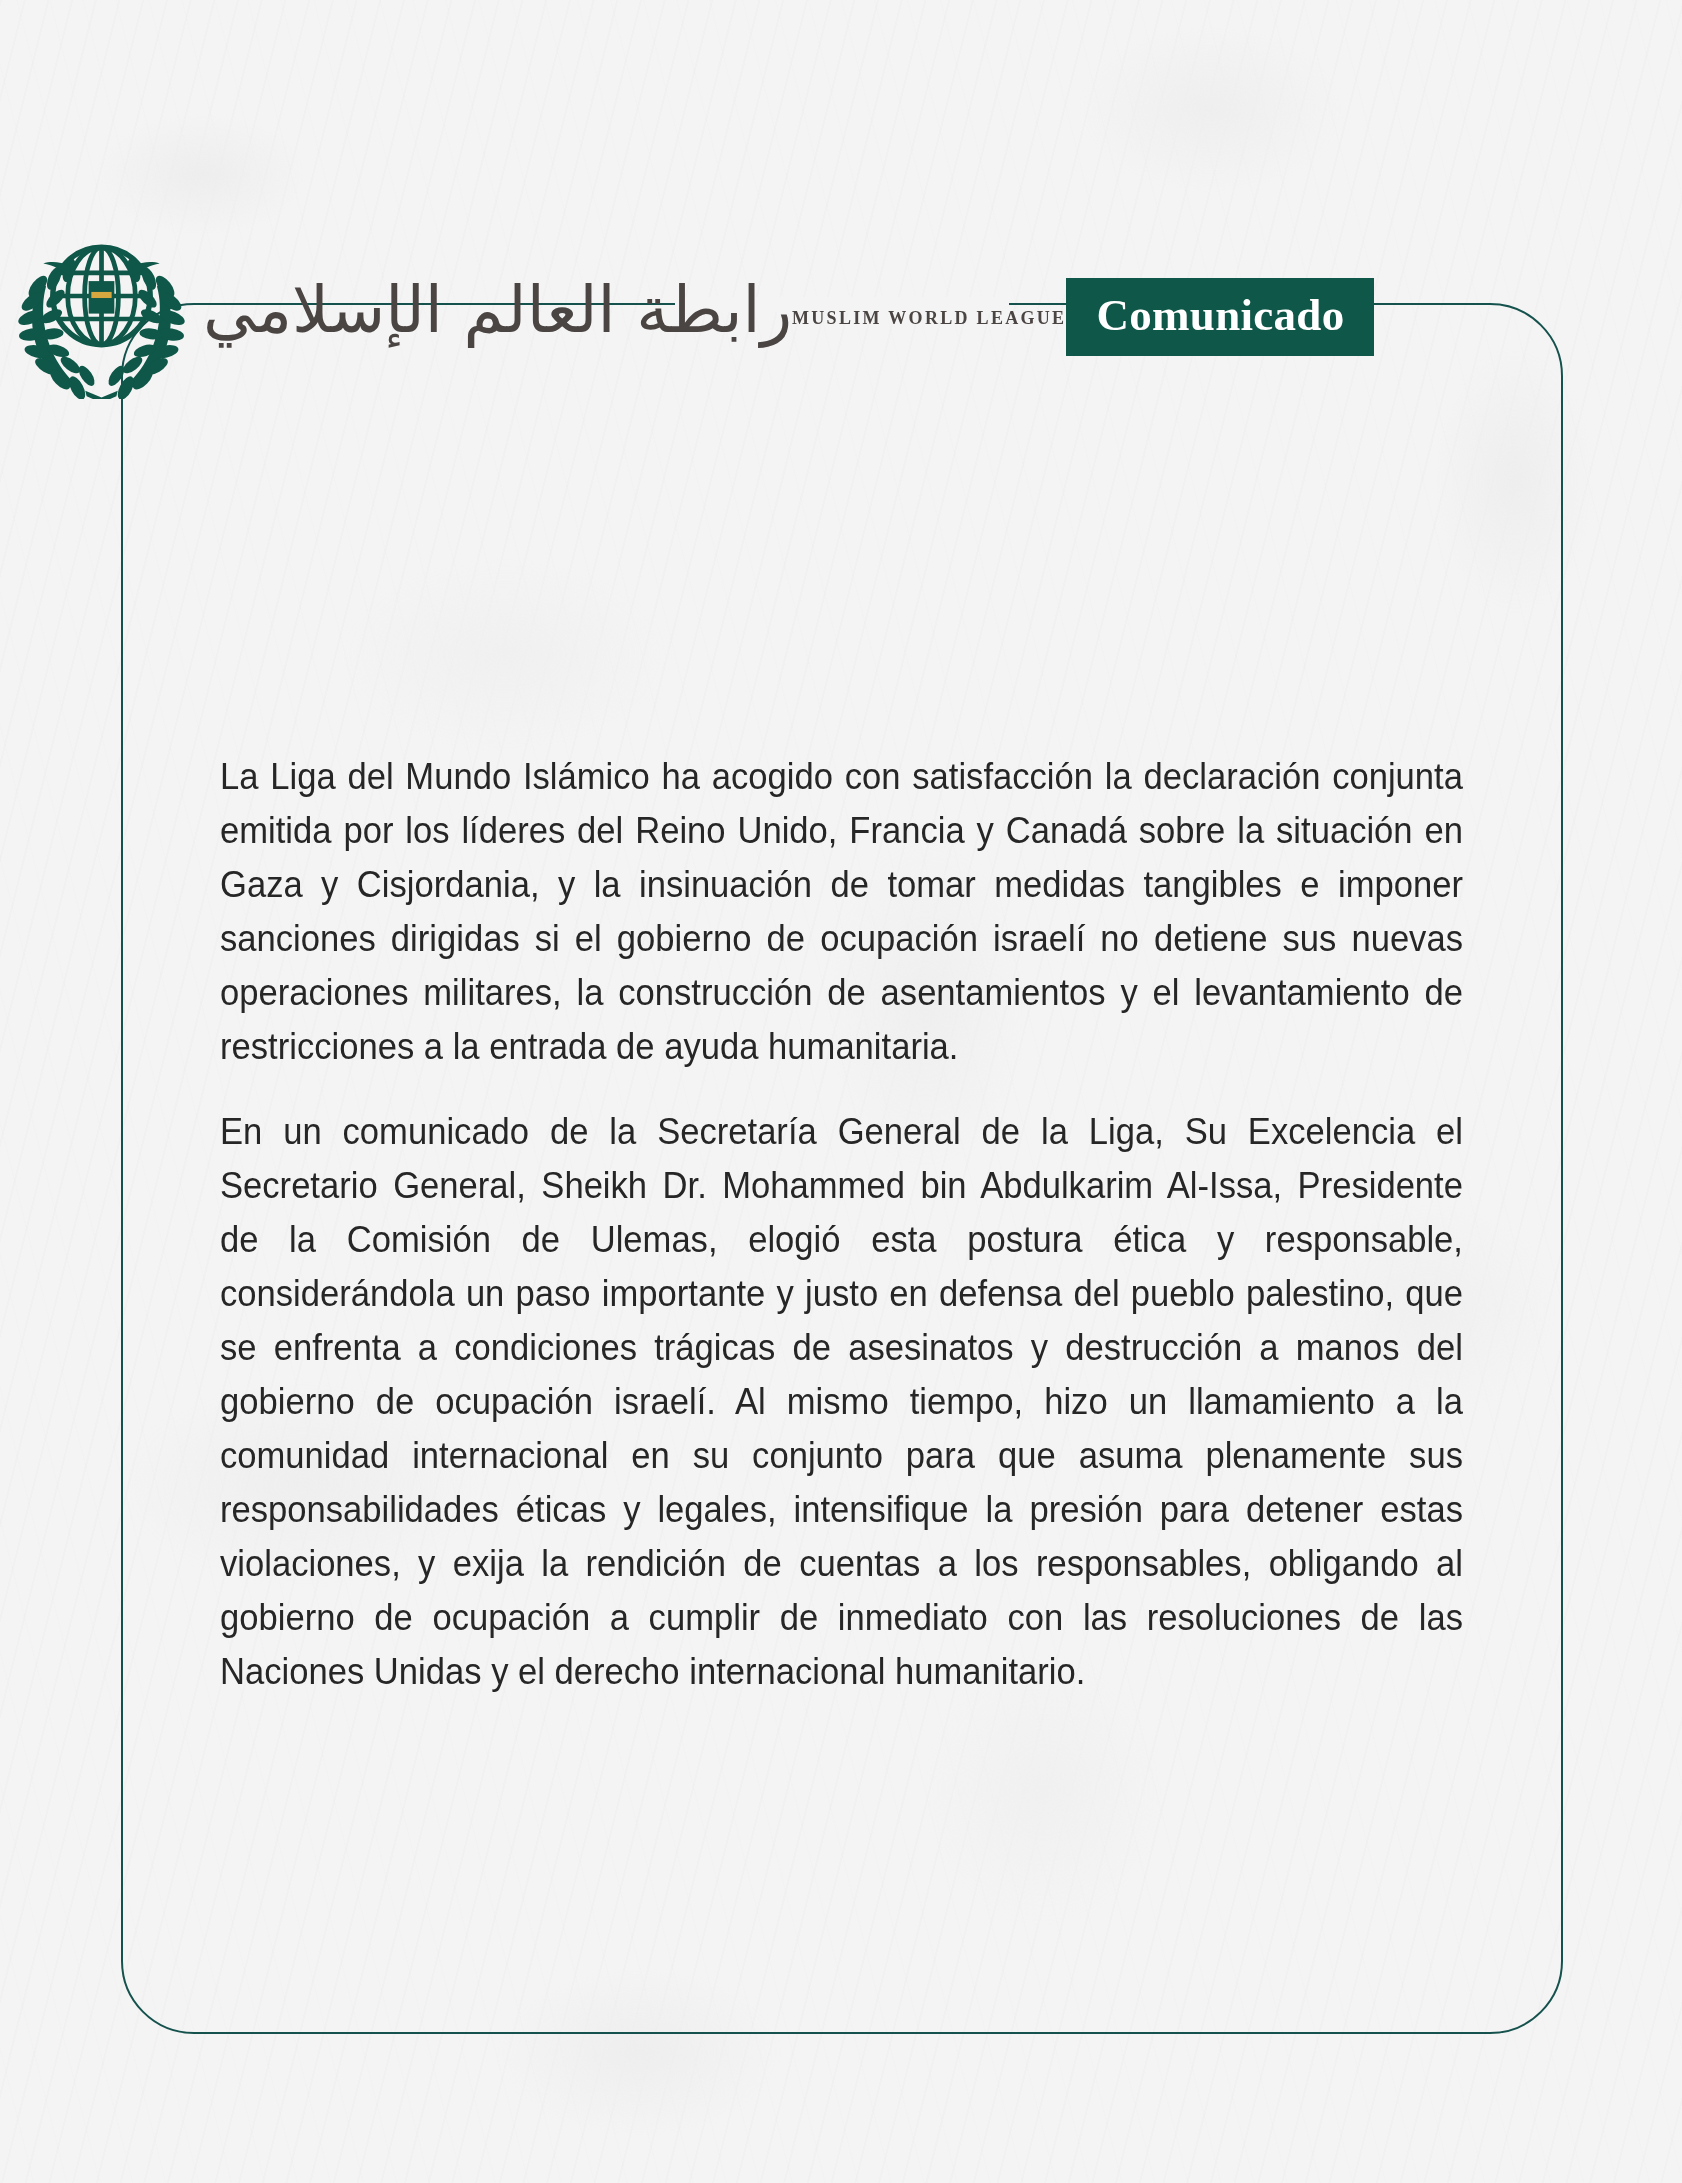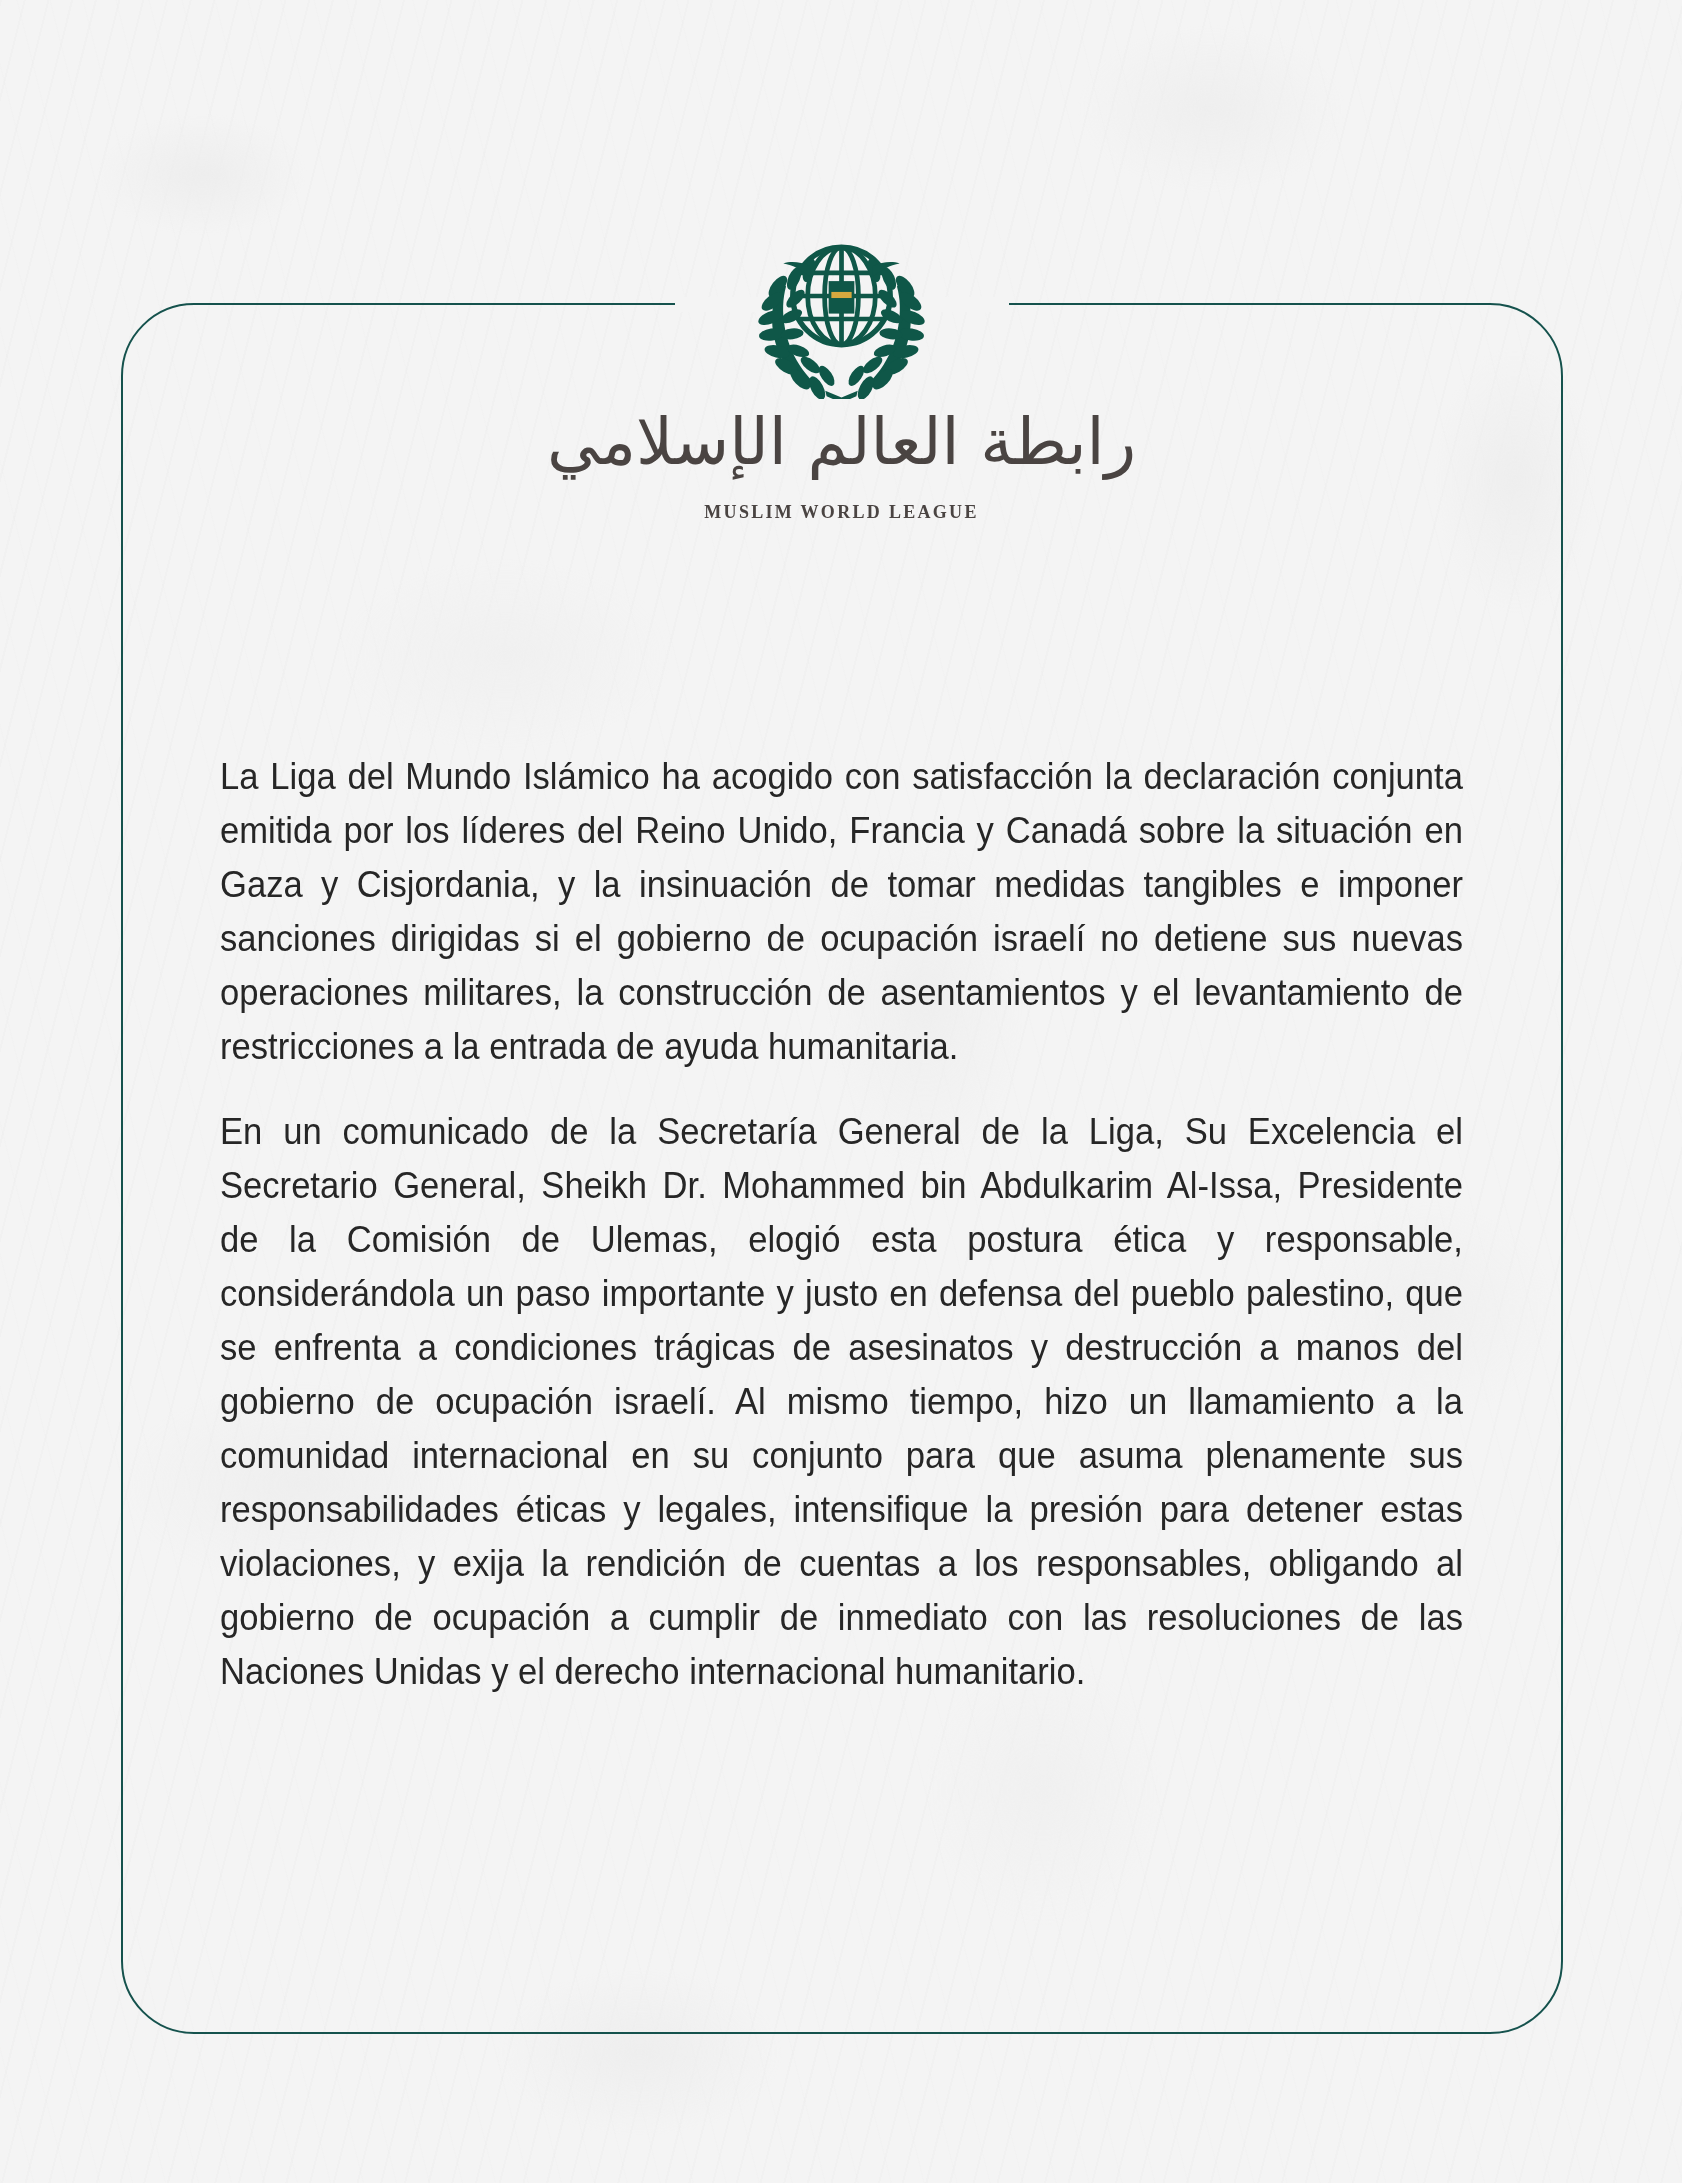--- a/index.html
+++ b/index.html
@@ -56,21 +56,20 @@
     background: #f4f4f4;
   }
 
   
   .masthead {
     position: absolute;
     left: 0;
     right: 0;
     top: 216px;
     display: flex;
-    flex-direction: column;
     align-items: center;
   }
   .emblem {
     width: 203px;
     height: 183px;
     display: block;
   }
   .arabic-wordmark {
     margin-top: 5.4px;
     font-family: "DejaVu Sans", sans-serif;
@@ -203,19 +202,20 @@
         </g>
         <path d="M104,74 C90,68 76,66 64,70 C78,72 92,80 104,90 Z"></path>
       </g>
 
       <path d="M126,258 L150,268 L174,258 L172,266 L150,276 L128,266 Z"></path>
     </g>
   </svg>
 
   <div class="arabic-wordmark">رابطة العالم الإسلامي</div>
   <div class="latin-wordmark">MUSLIM WORLD LEAGUE</div>
+  <div class="badge">Comunicado</div>
 </div>
 
 <div class="content">
   <p class="para">La Liga del Mundo Islámico ha acogido con satisfacción la declaración conjunta emitida por los líderes del Reino Unido, Francia y Canadá sobre la situación en Gaza y Cisjordania, y la insinuación de tomar medidas tangibles e imponer sanciones dirigidas si el gobierno de ocupación israelí no detiene sus nuevas operaciones militares, la construcción de asentamientos y el levantamiento de restricciones a la entrada de ayuda humanitaria.</p>
   <p class="para">En un comunicado de la Secretaría General de la Liga, Su Excelencia el Secretario General, Sheikh Dr. Mohammed bin Abdulkarim Al-Issa, Presidente de la Comisión de Ulemas, elogió esta postura ética y responsable, considerándola un paso importante y justo en defensa del pueblo palestino, que se enfrenta a condiciones trágicas de asesinatos y destrucción a manos del gobierno de ocupación israelí. Al mismo tiempo, hizo un llamamiento a la comunidad internacional en su conjunto para que asuma plenamente sus responsabilidades éticas y legales, intensifique la presión para detener estas violaciones, y exija la rendición de cuentas a los responsables, obligando al gobierno de ocupación a cumplir de inmediato con las resoluciones de las Naciones Unidas y el derecho internacional humanitario.</p>
 </div>
 
 
 </body></html>

